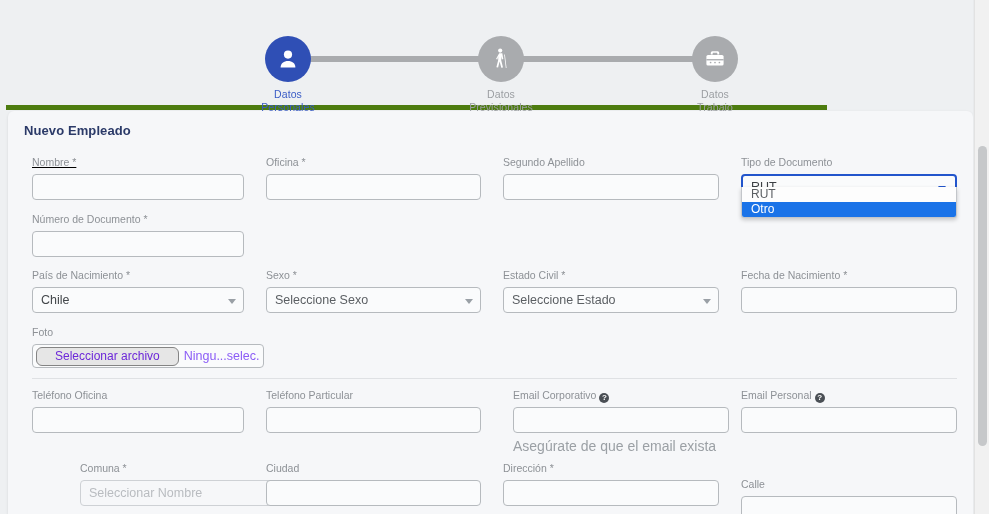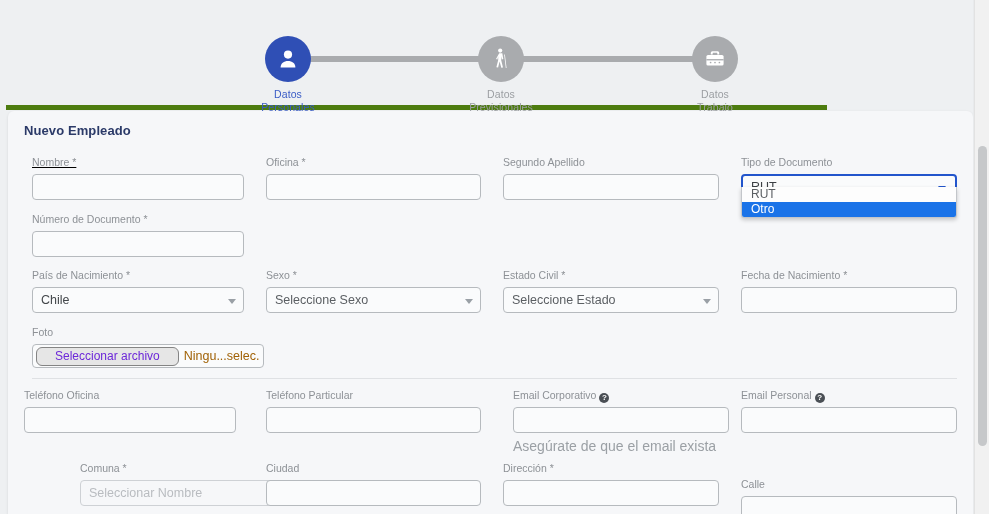--- a/index.html
+++ b/index.html
@@ -195,21 +195,21 @@
     border: 1px solid #848484;
     border-radius: 6px;
     font-size: 12px;
     color: #6d28d9;
     padding: 1px 18px;
     line-height: 15px;
     white-space: nowrap;
   }
   .file-name {
     font-size: 12.5px;
-    color: #a16207;
+    color: #8b5cf6;
     margin-left: 5px;
     white-space: nowrap;
   }
 
   .hint {
     font-size: 14px;
     color: #9ba0a5;
     margin-top: 5px;
     display: block;
     white-space: nowrap;
@@ -365,21 +365,21 @@
     <div class="field" style="left:24px; top:215px; width:260px;">
       <label class="f-label">Foto</label>
       <div class="file-wrap">
         <span class="file-btn">Seleccionar archivo</span>
         <span class="file-name">Ningu...selec.</span>
       </div>
     </div>
 
     <div class="divider" style="left:24px; top:267px; width:925px;"></div>
 
-    <div class="field" style="left:16px; top:278px; width:212px;">
+    <div class="field" style="left:24px; top:278px; width:212px;">
       <label class="f-label">Teléfono Oficina</label>
       <input class="f-input" type="text" value="" style="">
     </div>
 
     <div class="field" style="left:258px; top:278px; width:215px;">
       <label class="f-label">Teléfono Particular</label>
       <input class="f-input" type="text" value="" style="">
     </div>
 
     <div class="field" style="left:505px; top:278px; width:216px;">

